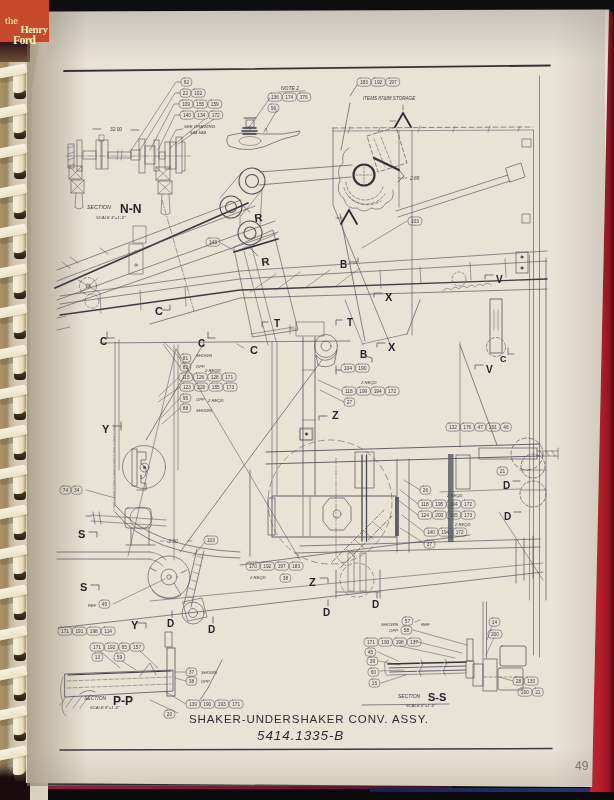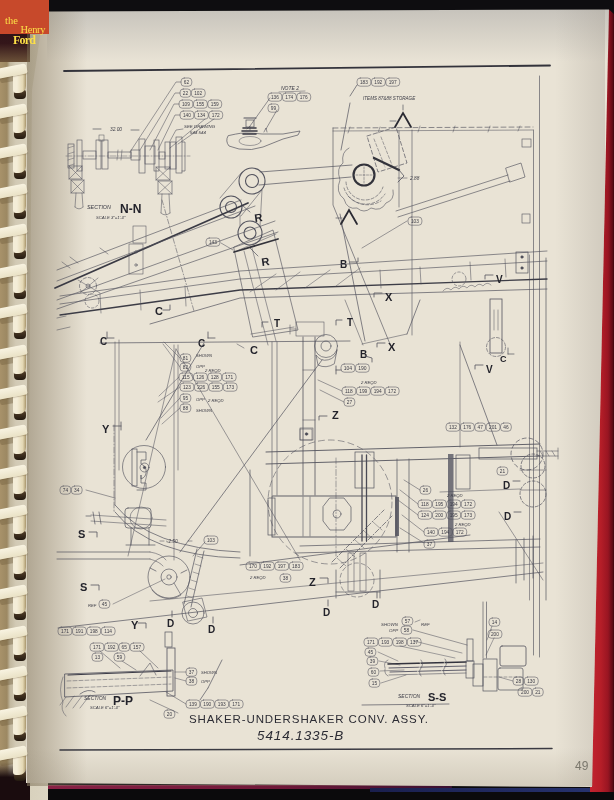--- a/index.html
+++ b/index.html
@@ -14,23 +14,23 @@
 #page{position:absolute;left:0;top:0;width:614px;height:800px;background:#e9e3d5;clip-path:polygon(44px 10px,609px 7px,592px 787px,26px 783px,32px 90px)}
 #pageShadeTop{position:absolute;left:47px;top:7px;width:562px;height:55px;background:linear-gradient(180deg,rgba(148,148,150,.42),rgba(148,148,150,0))}
 #pageShadeLeft{position:absolute;left:27px;top:10px;width:60px;height:776px;background:linear-gradient(90deg,rgba(120,106,80,.5),rgba(120,106,80,0))}
 #pageShadeRight{position:absolute;left:555px;top:8px;width:50px;height:780px;background:linear-gradient(90deg,rgba(190,186,180,0),rgba(165,158,148,.35));clip-path:polygon(0 0,54px 0,37px 779px,0 779px)}
 #pageShadeBottom{position:absolute;left:27px;top:748px;width:566px;height:38px;background:linear-gradient(180deg,rgba(150,140,120,0),rgba(148,138,118,.25))}
 #coverTop{position:absolute;left:46px;top:0;width:568px;height:14px;background:#0e0d10;clip-path:polygon(0 0,568px 0,568px 14px,563px 9.5px,1px 11.5px)}
 .loopband{position:absolute;left:-3px;width:30px;height:10px;background:linear-gradient(180deg,#f8f3e1,#eae2c6);border-radius:2px 4px 2px 2px;transform:rotate(-11deg);box-shadow:0 1px 1px rgba(90,70,40,.3)}
 .loopcurl{position:absolute;left:13px;width:13px;height:25px;background:linear-gradient(90deg,#f4edd8 30%,#e4d8b4 75%,#b5a37a 96%,#55452e 100%);border-radius:2px 4px 7px 3px}
 .loopnotch{position:absolute;left:14px;width:12px;height:9px;background:linear-gradient(180deg,#54402a,#241a10);border-radius:2px 2px 4px 4px}
 .loopsh{position:absolute;left:0px;width:16px;height:6px;background:rgba(115,95,62,.42);border-radius:2px;transform:rotate(-10deg)}
-#logo{position:absolute;left:0;top:0;width:49px;height:34px;background:#c7492b;font-family:"Liberation Serif",serif;color:#fde047}
+#logo{position:absolute;left:0;top:0;width:49px;height:42px;background:#c7492b;font-family:"Liberation Serif",serif;color:#fef9c3}
 #logo .the{position:absolute;left:5px;top:15px;font-size:10.5px}
-#logo .henry{position:absolute;left:20.5px;top:24px;font-size:10.5px;font-weight:normal;letter-spacing:-0.3px}
+#logo .henry{position:absolute;left:20.5px;top:24px;font-size:10.5px;font-weight:bold;letter-spacing:-0.3px}
 #logo .ford{position:absolute;left:13px;top:33px;font-size:12px;font-weight:bold;letter-spacing:-0.8px}
 svg{position:absolute;left:0;top:0}
 svg text{font-family:"Liberation Sans",sans-serif}
 </style>
 </head>
 <body>
 <div id="stage">
 
   <div id="coverBottom"></div>
 

